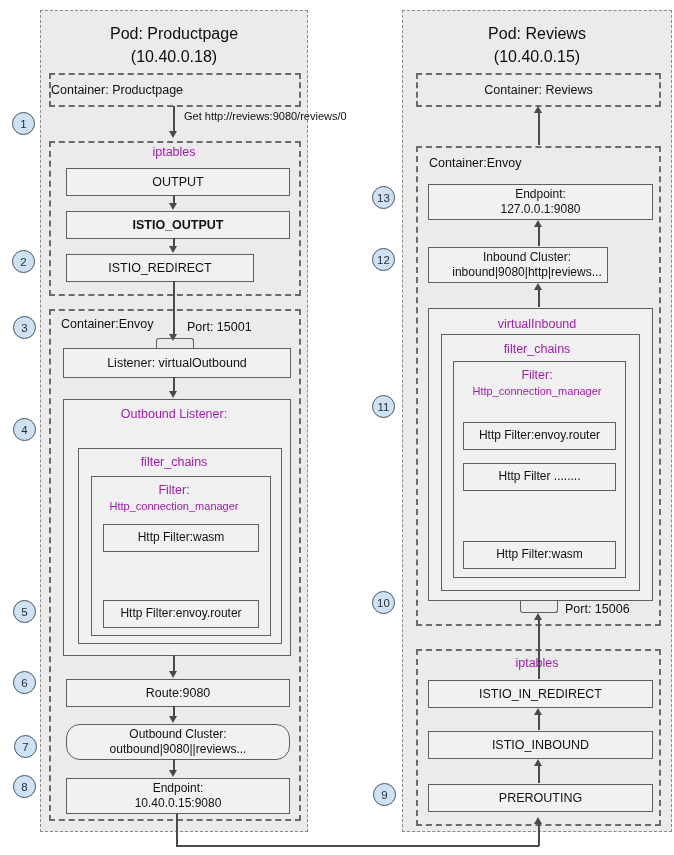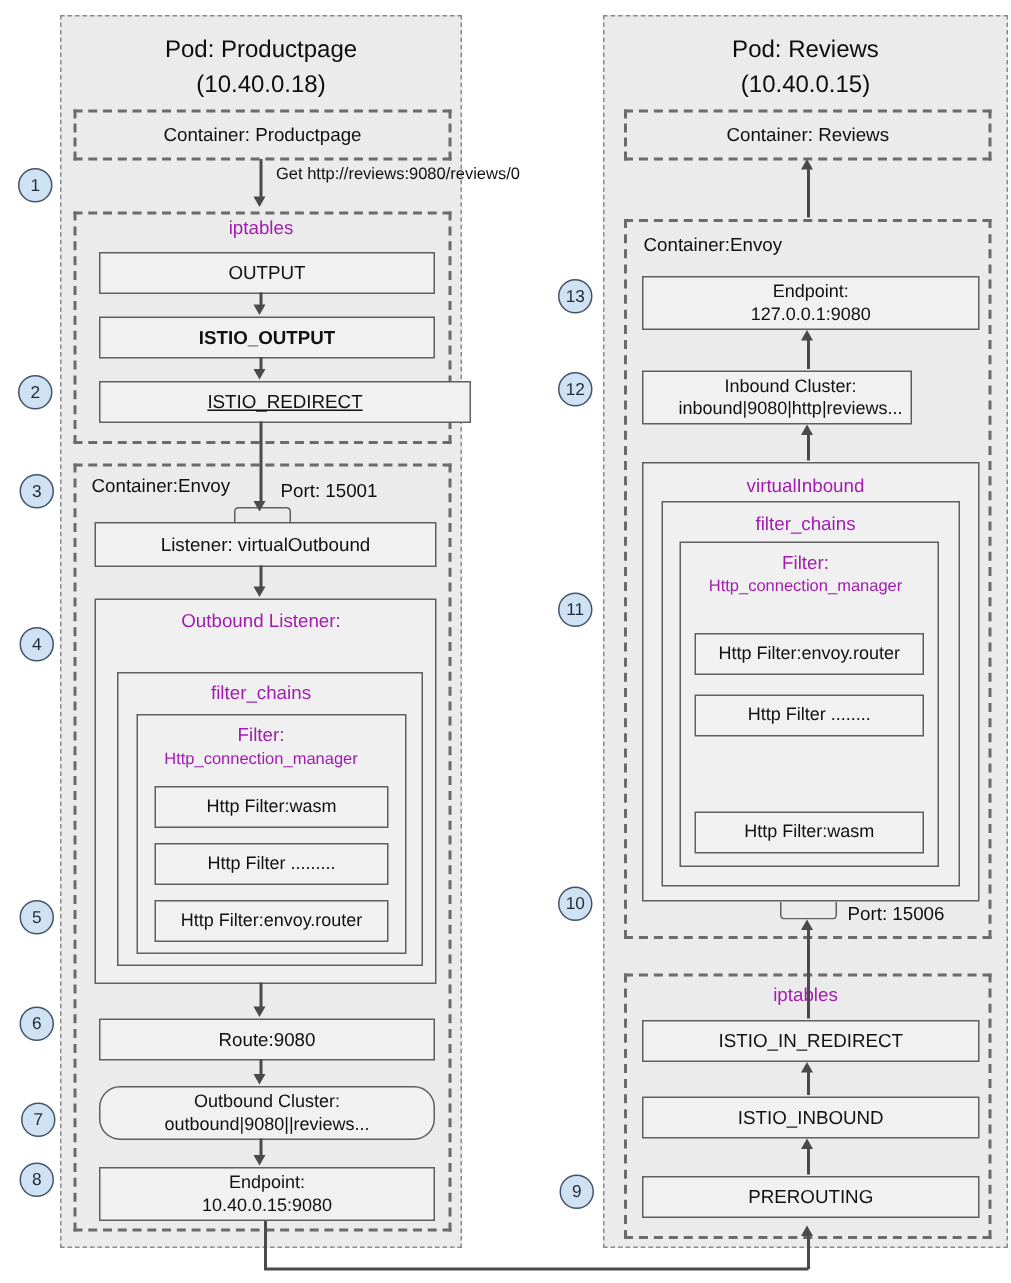--- a/index.html
+++ b/index.html
@@ -30,33 +30,33 @@
 </style>
 </head>
 <body>
 
 <div class="canvas">
 
   <div class="pod" style="left:40px;top:10px;width:268px;height:822px;">
     <div class="title" style="top:14px;">Pod: Productpage</div>
     <div class="title" style="top:37px;">(10.40.0.18)</div>
 
-    <div class="dashed" style="left:8px;top:62px;width:252px;height:34px;display:flex;align-items:center;justify-content:center;font-size:12.5px;">
+    <div class="dashed" style="left:8px;top:62px;width:252px;height:34px;display:flex;align-items:center;font-size:12.5px;">
       <span>Container: Productpage</span>
     </div>
 
     <div class="dashed" style="left:8px;top:130px;width:252px;height:155px;"></div>
     <div class="lblc" style="top:134px;">iptables</div>
     <div class="box" style="left:25px;top:157px;width:224px;height:28px;">
       <span>OUTPUT</span>
     </div>
     <div class="box" style="left:25px;top:200px;width:224px;height:28px;font-weight:bold;">
       <span>ISTIO_OUTPUT</span>
     </div>
-    <div class="box" style="left:25px;top:243px;width:248px;height:28px;text-decoration:underline;">
+    <div class="box" style="left:25px;top:243px;width:188px;height:28px;">
       <span>ISTIO_REDIRECT</span>
     </div>
 
     <div class="dashed" style="left:8px;top:298px;width:252px;height:512px;"></div>
     <div class="label" style="left:20px;top:306px;">Container:Envoy</div>
     <div class="label" style="left:146px;top:309px;">Port: 15001</div>
 
     <div class="notch top" style="left:115px;top:327px;width:38px;height:11px;"></div>
 
     <div class="box" style="left:22px;top:337px;width:228px;height:30px;">
@@ -68,23 +68,20 @@
 
     <div class="frame" style="left:37px;top:437px;width:204px;height:196px;"></div>
     <div class="lblc" style="top:444px;">filter_chains</div>
 
     <div class="frame" style="left:50px;top:465px;width:180px;height:160px;"></div>
     <div class="lblc" style="top:472px;">Filter:</div>
     <div class="lblc xs" style="top:489px;">Http_connection_manager</div>
 
     <div class="box" style="left:62px;top:513px;width:156px;height:28px;font-size:12px;">
       <span>Http Filter:wasm</span>
-    </div>
-    <div class="box" style="left:62px;top:551px;width:156px;height:28px;font-size:12px;">
-      <span>Http Filter .........</span>
     </div>
     <div class="box" style="left:62px;top:589px;width:156px;height:28px;font-size:12px;">
       <span>Http Filter:envoy.router</span>
     </div>
 
     <div class="box" style="left:25px;top:668px;width:224px;height:28px;">
       <span>Route:9080</span>
     </div>
 
     <div class="box" style="left:25px;top:713px;width:224px;height:36px;font-size:12px;border-radius:14px;">

